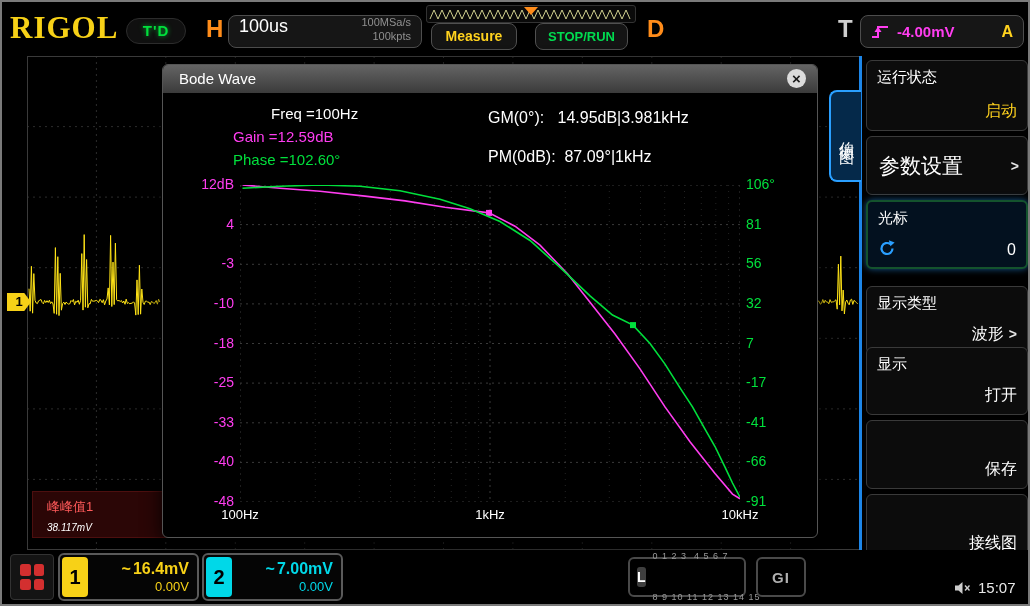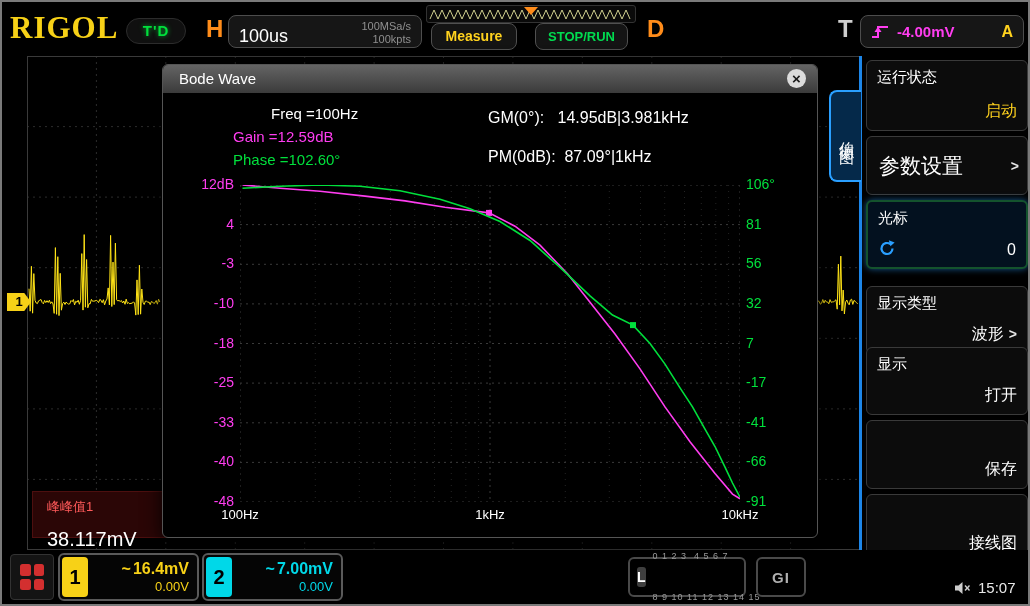--- a/index.html
+++ b/index.html
@@ -4,42 +4,42 @@
 <style>
   * { margin:0; padding:0; box-sizing:border-box; }
   body { background:#222; font-family:"Liberation Sans", sans-serif; }
   .screen { position:relative; width:1030px; height:606px; background:#000; border:2px solid #7a7a7a; overflow:hidden; }
 
   
   .topbar { position:absolute; left:0; top:0; width:100%; height:52px; }
   .logo { position:absolute; left:8px; top:8px; font-family:"Liberation Serif", serif; font-weight:bold; font-size:31px; color:#f7d117; letter-spacing:1px; }
   .td-badge { position:absolute; left:124px; top:16px; width:60px; height:26px; background:#101010; border:1px solid #2c2c2c; border-radius:13px; color:#00e03c; font-weight:bold; font-size:15px; text-align:center; line-height:24px; letter-spacing:1px; text-shadow:0 0 5px rgba(0,224,60,.7); }
   .h-label { position:absolute; left:204px; top:13px; color:#ff8c1a; font-weight:bold; font-size:24px; }
-  .h-box { position:absolute; left:226px; top:13px; width:194px; height:33px; background:#161616; border:1px solid #4d4d4d; border-radius:8px; display:flex; align-items:flex-end; justify-content:space-between; padding:0 10px; }
+  .h-box { position:absolute; left:226px; top:13px; width:194px; height:33px; background:#161616; border:1px solid #4d4d4d; border-radius:8px; display:flex; align-items:flex-start; justify-content:space-between; padding:0 10px; }
   .timebase { color:#fff; font-size:18px; }
   .rate-col { text-align:right; color:#909090; font-size:11px; line-height:1.25; }
   .mem-bar { position:absolute; left:424px; top:3px; width:210px; height:18px; background:#0a0a0a; border:1px solid #333; border-radius:3px; }
   .mem-marker { position:absolute; left:50%; margin-left:-7px; top:1px; }
   .btn { position:absolute; background:#141414; border:1px solid #505050; border-radius:8px; text-align:center; font-weight:bold; }
   .measure-btn { left:429px; top:21px; width:86px; height:27px; line-height:25px; color:#ffd21e; font-size:14px; }
   .stoprun-btn { left:533px; top:21px; width:93px; height:27px; line-height:25px; color:#00dc50; font-size:13px; }
   .d-label { position:absolute; left:645px; top:13px; color:#ff8c1a; font-weight:bold; font-size:24px; }
   .d-box { position:absolute; left:666px; top:13px; width:154px; height:33px; background:#161616; border:1px solid #4d4d4d; border-radius:8px; display:flex; align-items:center; padding-left:14px; }
   .d-value { color:#fff; font-size:18px; }
   .t-label { position:absolute; left:836px; top:13px; color:#cfcfcf; font-weight:bold; font-size:24px; }
   .t-box { position:absolute; left:858px; top:13px; width:164px; height:33px; background:#161616; border:1px solid #4d4d4d; border-radius:8px; display:flex; align-items:center; gap:8px; padding:0 10px; }
   .trig-level { color:#ff3df0; font-weight:bold; font-size:15px; }
   .trig-src { color:#ffd21e; font-weight:bold; font-size:16px; margin-left:auto; }
 
   
   .graticule { position:absolute; left:25px; top:54px; }
   .ch1-tag { position:absolute; left:5px; top:291px; width:24px; height:18px; background:#f7d117; color:#000; font-weight:bold; font-size:13px; text-align:center; line-height:18px; clip-path:polygon(0 0,72% 0,100% 50%,72% 100%,0 100%); z-index:2; }
   .meas-box { position:absolute; left:30px; top:489px; width:136px; height:47px; background:#2b0606; border:1px solid #4d0f0f; padding:6px 0 0 14px; z-index:2; }
   .meas-label { color:#ff5a5a; font-size:13px; }
-  .meas-value { color:#fff; font-size:20px; margin-top:12px; }
+  .meas-value { color:#fff; font-size:10px; margin-top:6px;font-style:italic; }
 
   
   .dialog { position:absolute; left:160px; top:62px; width:656px; height:474px; background:#000; border:1px solid #555; border-radius:6px; box-shadow:0 5px 20px rgba(0,0,0,.9); z-index:5; }
   .dialog-title { height:28px; background:linear-gradient(#646464,#3b3b3b); border-radius:5px 5px 0 0; color:#fff; font-size:15px; line-height:28px; padding-left:16px; }
   .close-btn { position:absolute; right:11px; top:4px; width:19px; height:19px; border-radius:50%; background:#dcdcdc; color:#1a1a1a; font-weight:bold; font-size:15px; line-height:19px; text-align:center; cursor:default; }
   .readout { position:absolute; white-space:pre; font-size:15px; }
   .readout.freq   { left:64px;  top:40px; color:#fff;margin-left:44px; }
   .readout.gainr  { left:70px;  top:63px; color:#ff3df0; }
   .readout.phaser { left:70px;  top:86px; color:#00e03c; }
   .readout.gm { left:325px; top:44px; color:#fff; font-size:16px; }

